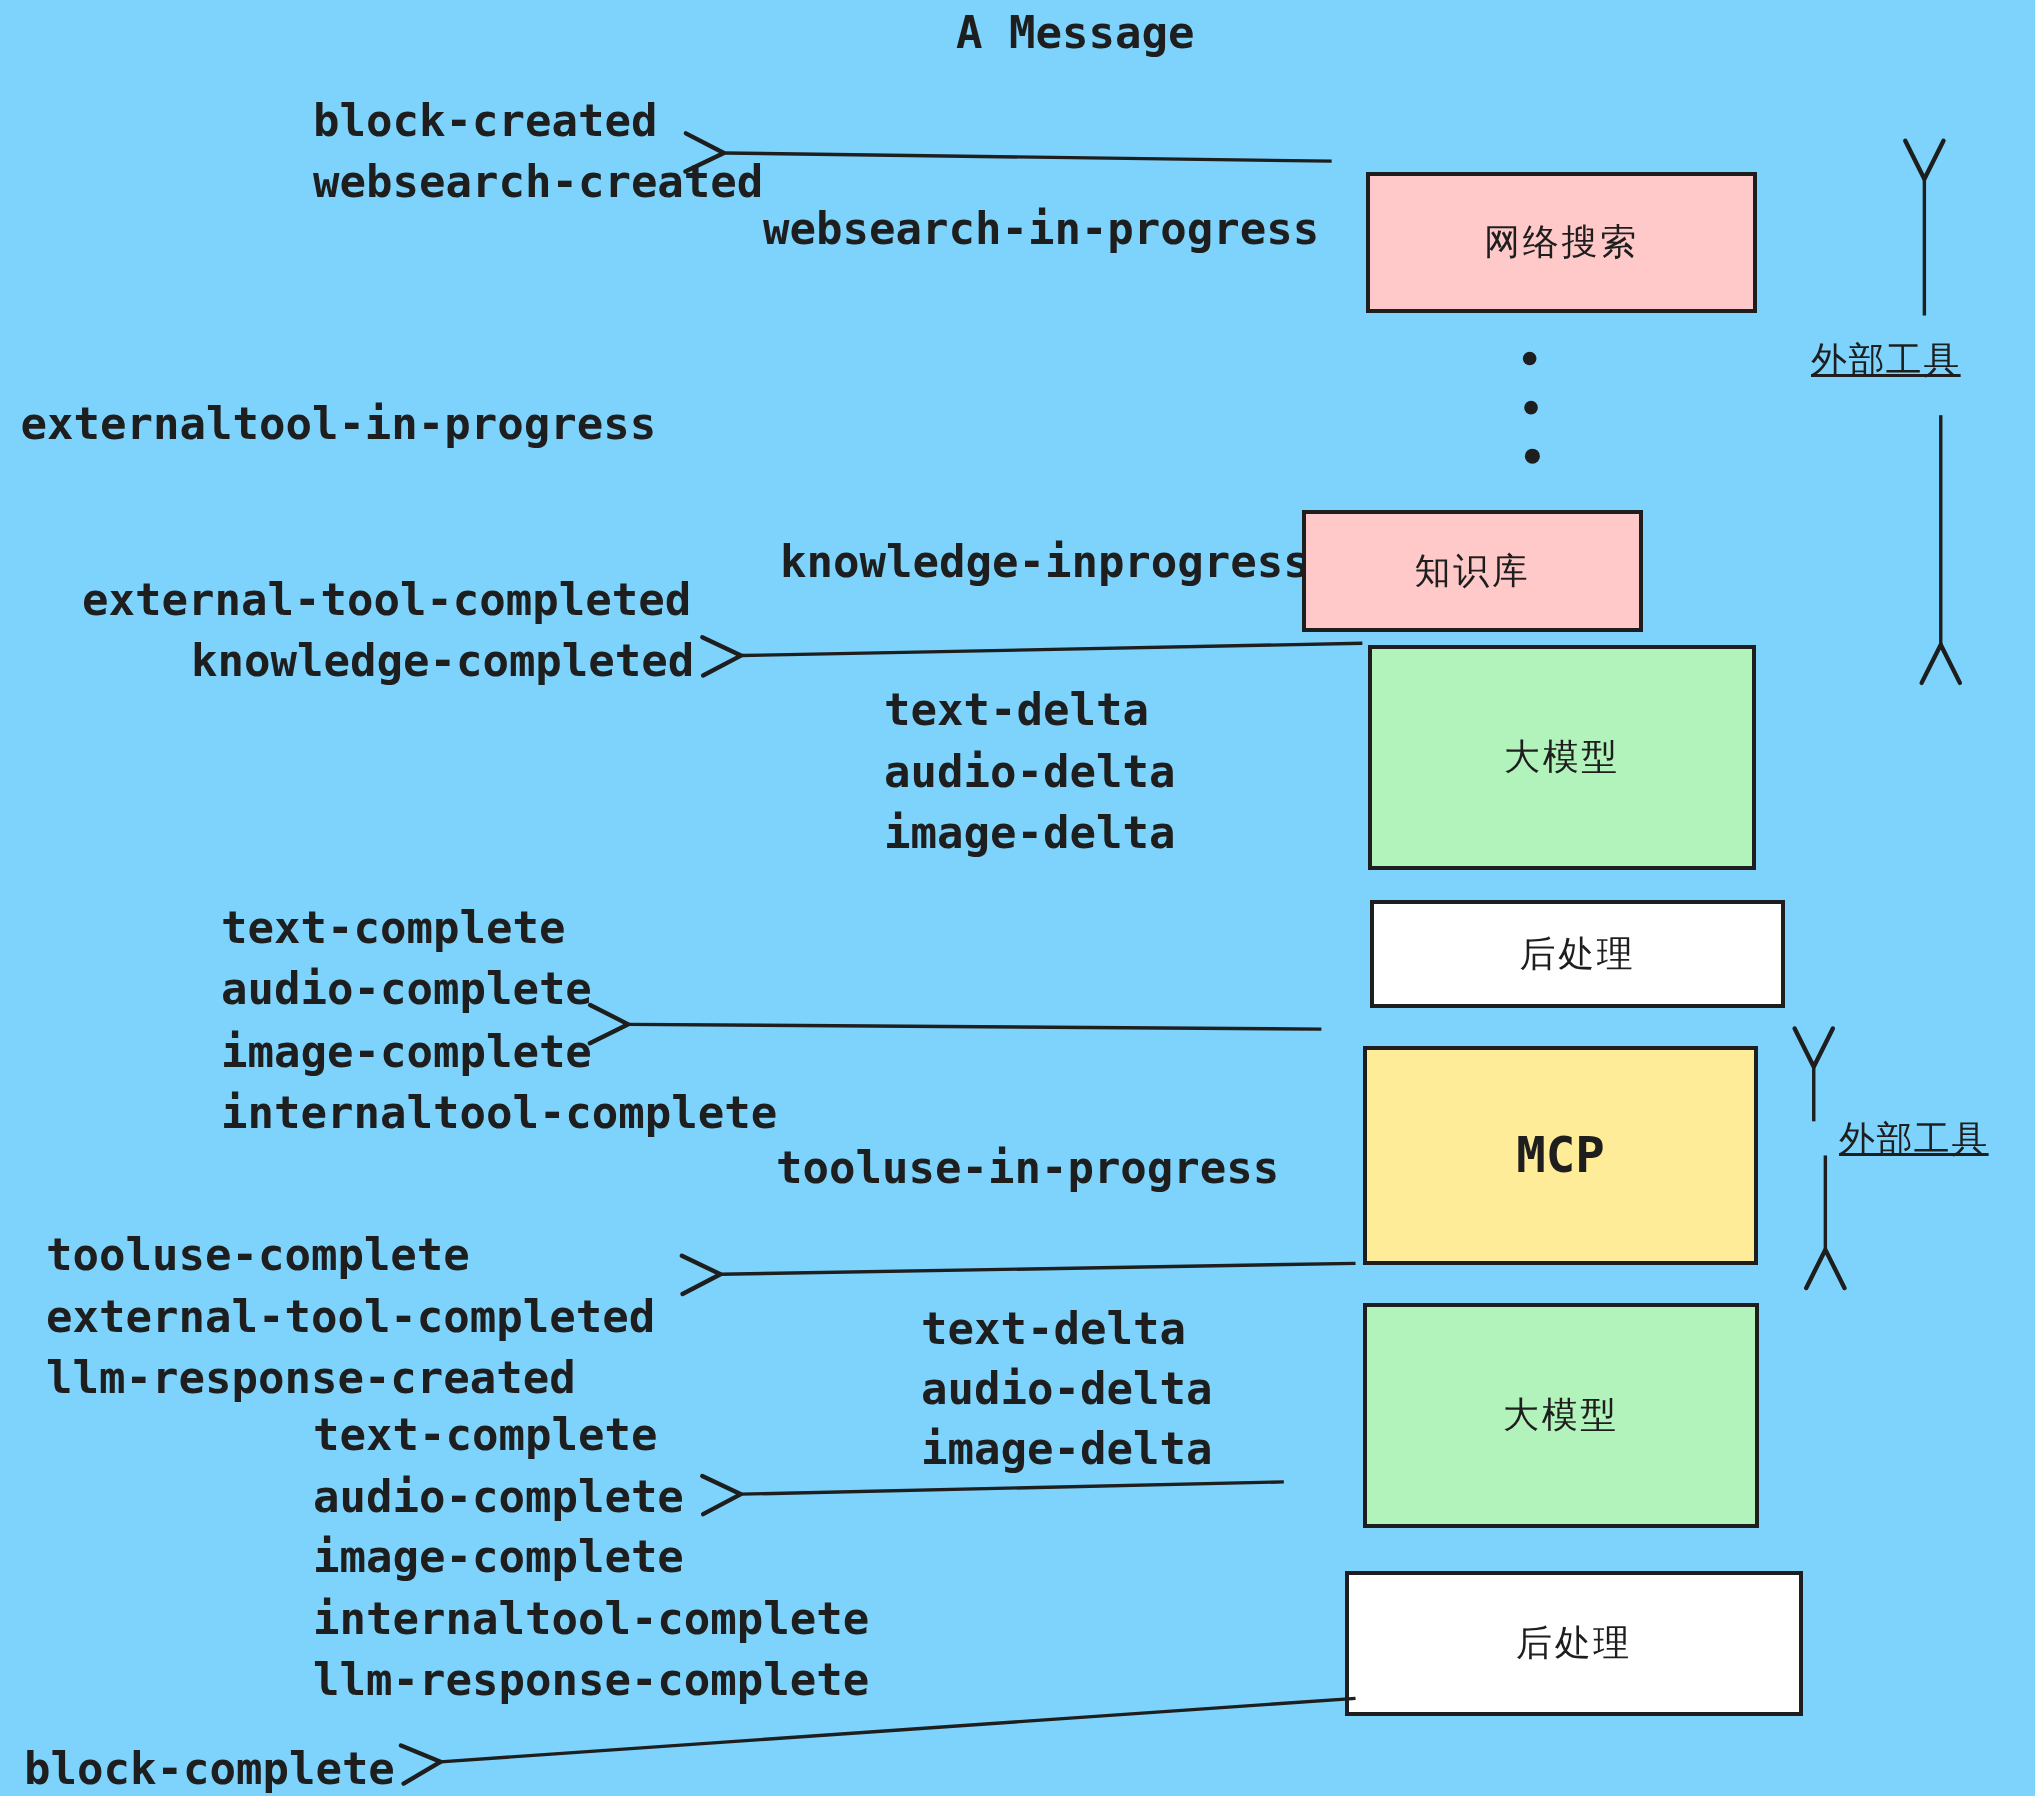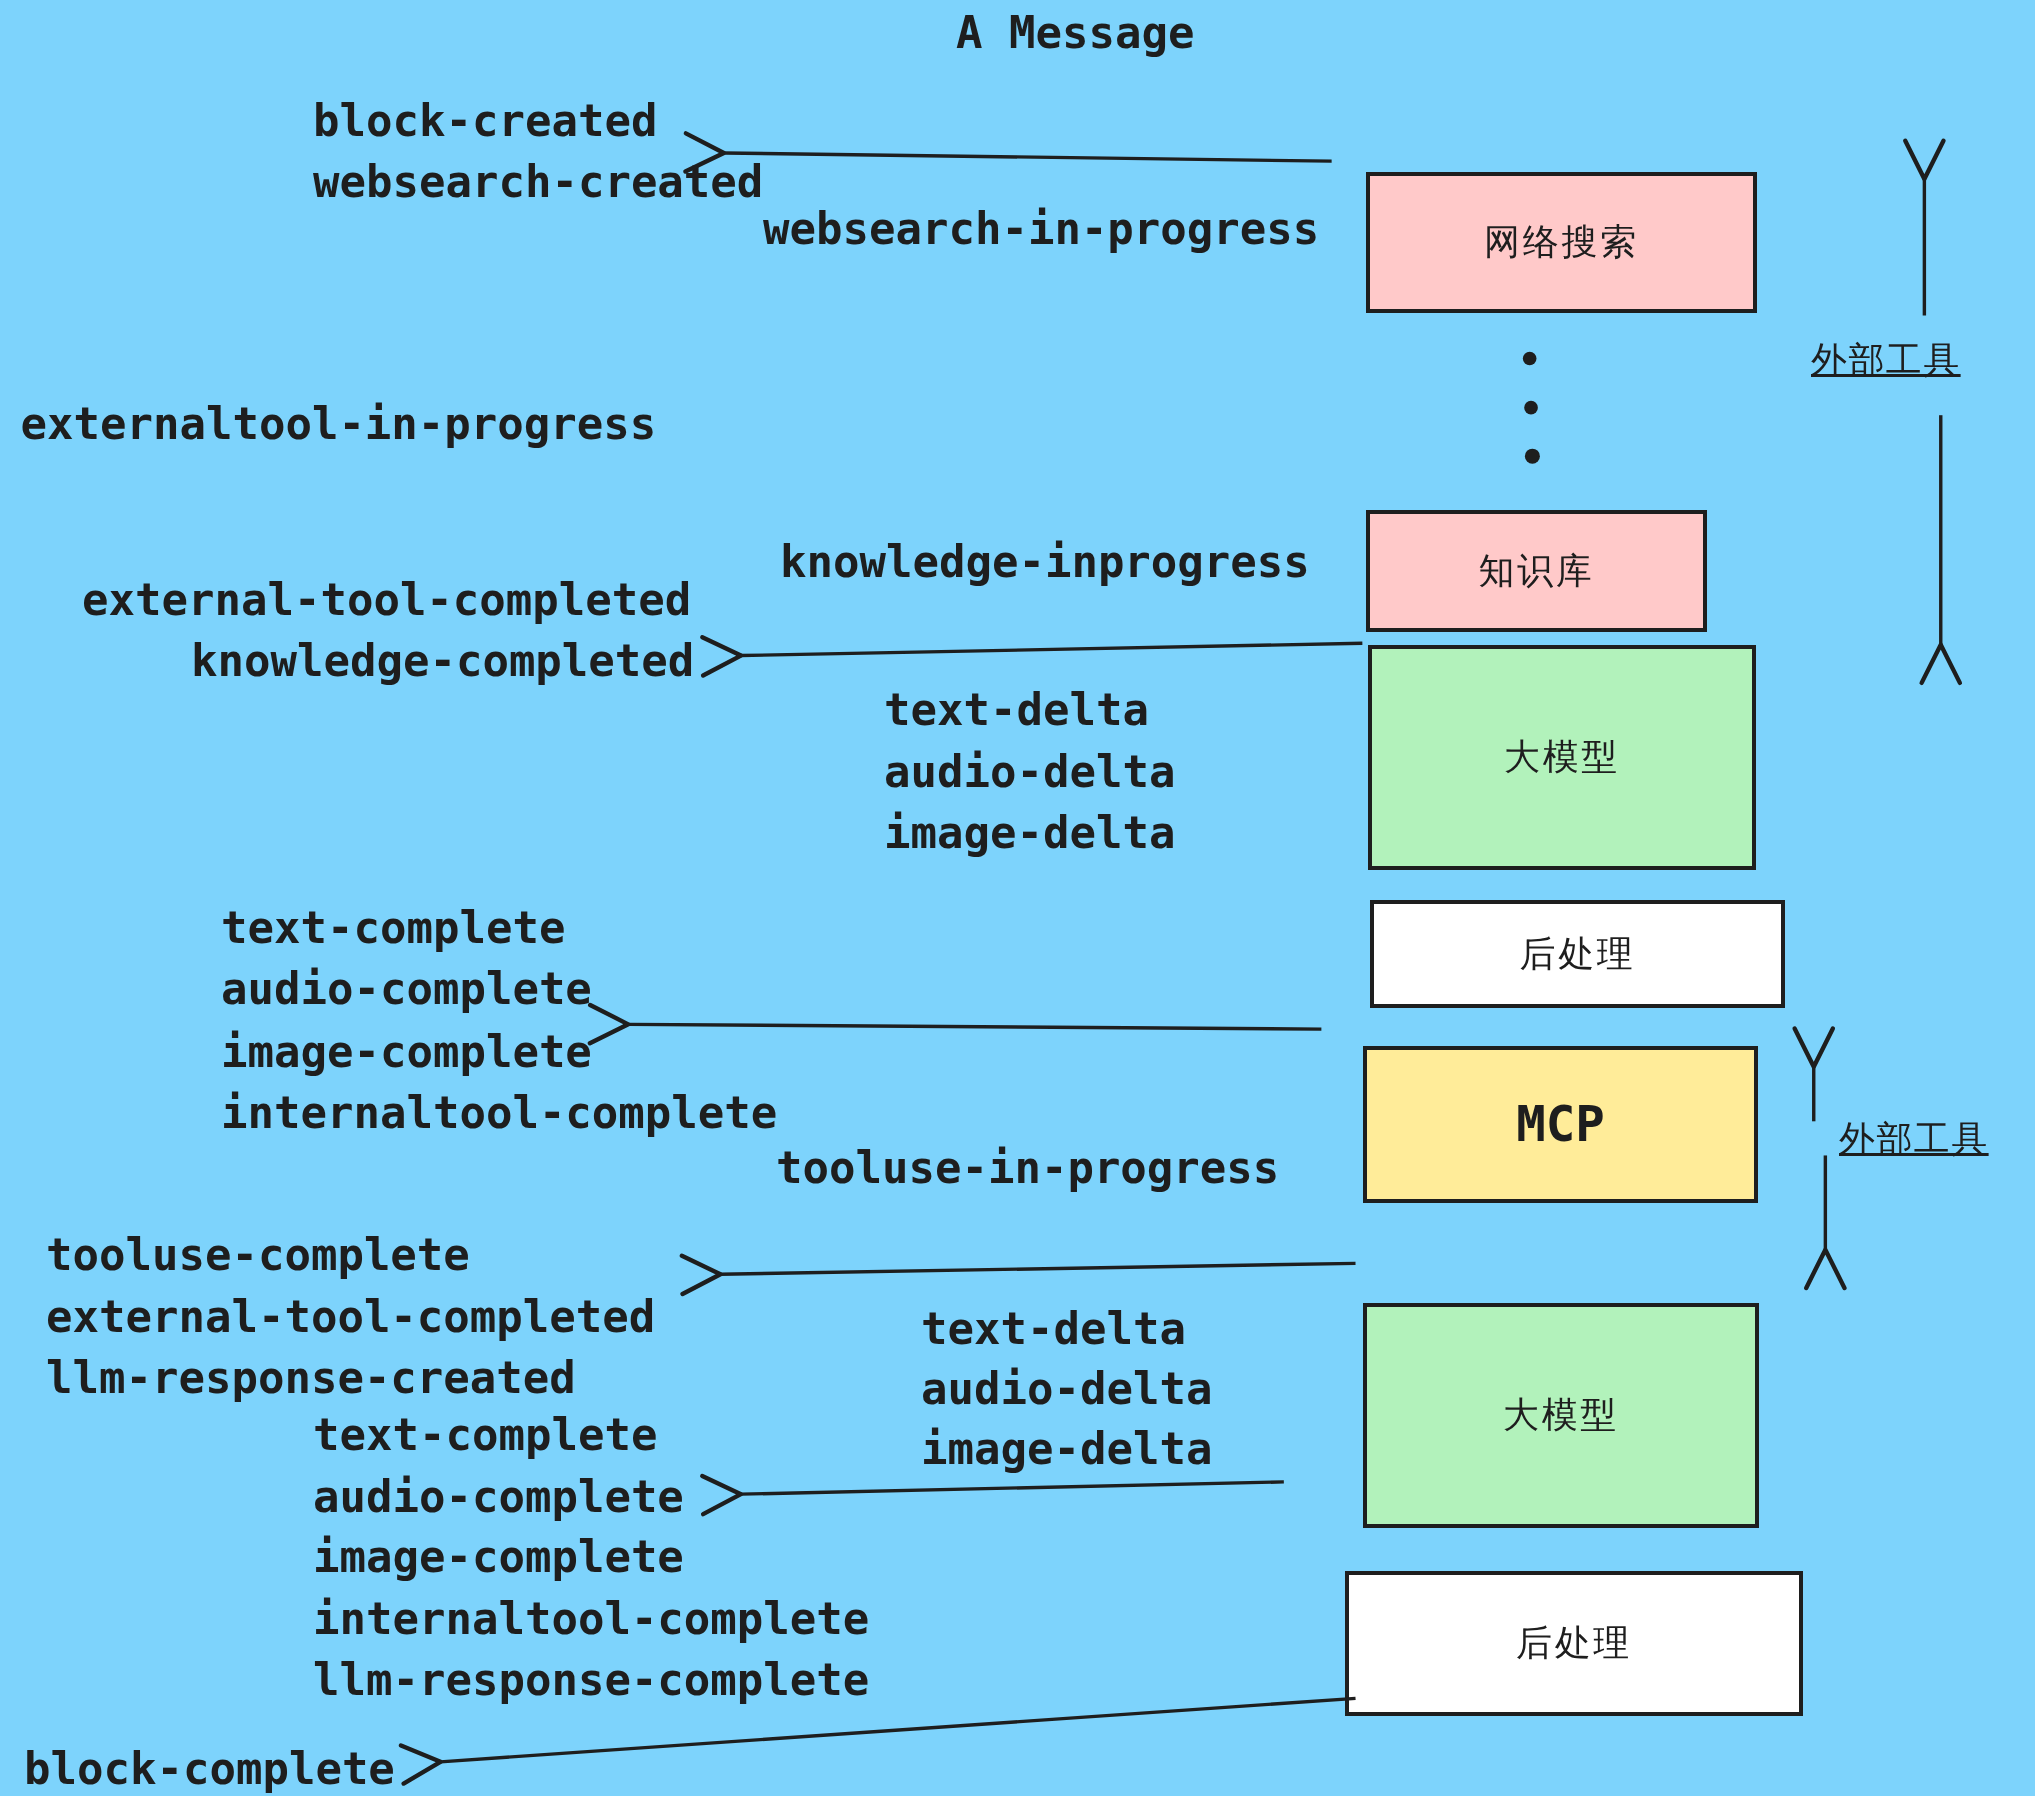--- a/index.html
+++ b/index.html
@@ -97,33 +97,33 @@
   <div class="ev" style="left:313px;top:1533px">image-complete</div>
   <div class="ev" style="left:313px;top:1595px">internaltool-complete</div>
   <div class="ev" style="left:313px;top:1656px">llm-response-complete</div>
 
   <div class="ev" style="left:24px;top:1745px">block-complete</div>
 
   <div class="box" style="left:1366px;top:172px;width:391px;height:141px;background:#ffc9c9">
     <span class="lbl">网络搜索</span>
   </div>
 
-  <div class="box" style="left:1366px;top:510px;width:341px;height:122px;background:#ffc9c9">
+  <div class="box" style="left:1302px;top:510px;width:341px;height:122px;background:#ffc9c9">
     <span class="lbl">知识库</span>
   </div>
 
   <div class="box" style="left:1368px;top:645px;width:388px;height:225px;background:#b2f2bb">
     <span class="lbl">大模型</span>
   </div>
 
   <div class="box" style="left:1370px;top:900px;width:415px;height:108px;background:#ffffff">
     <span class="lbl">后处理</span>
   </div>
 
-  <div class="box" style="left:1363px;top:1046px;width:395px;height:157px;background:#ffec99">
+  <div class="box" style="left:1363px;top:1046px;width:395px;height:219px;background:#ffec99">
     <span class="lbl latin">MCP</span>
   </div>
 
   <div class="box" style="left:1363px;top:1303px;width:396px;height:225px;background:#b2f2bb">
     <span class="lbl">大模型</span>
   </div>
 
   <div class="box" style="left:1345px;top:1571px;width:458px;height:145px;background:#ffffff">
     <span class="lbl">后处理</span>
   </div>

